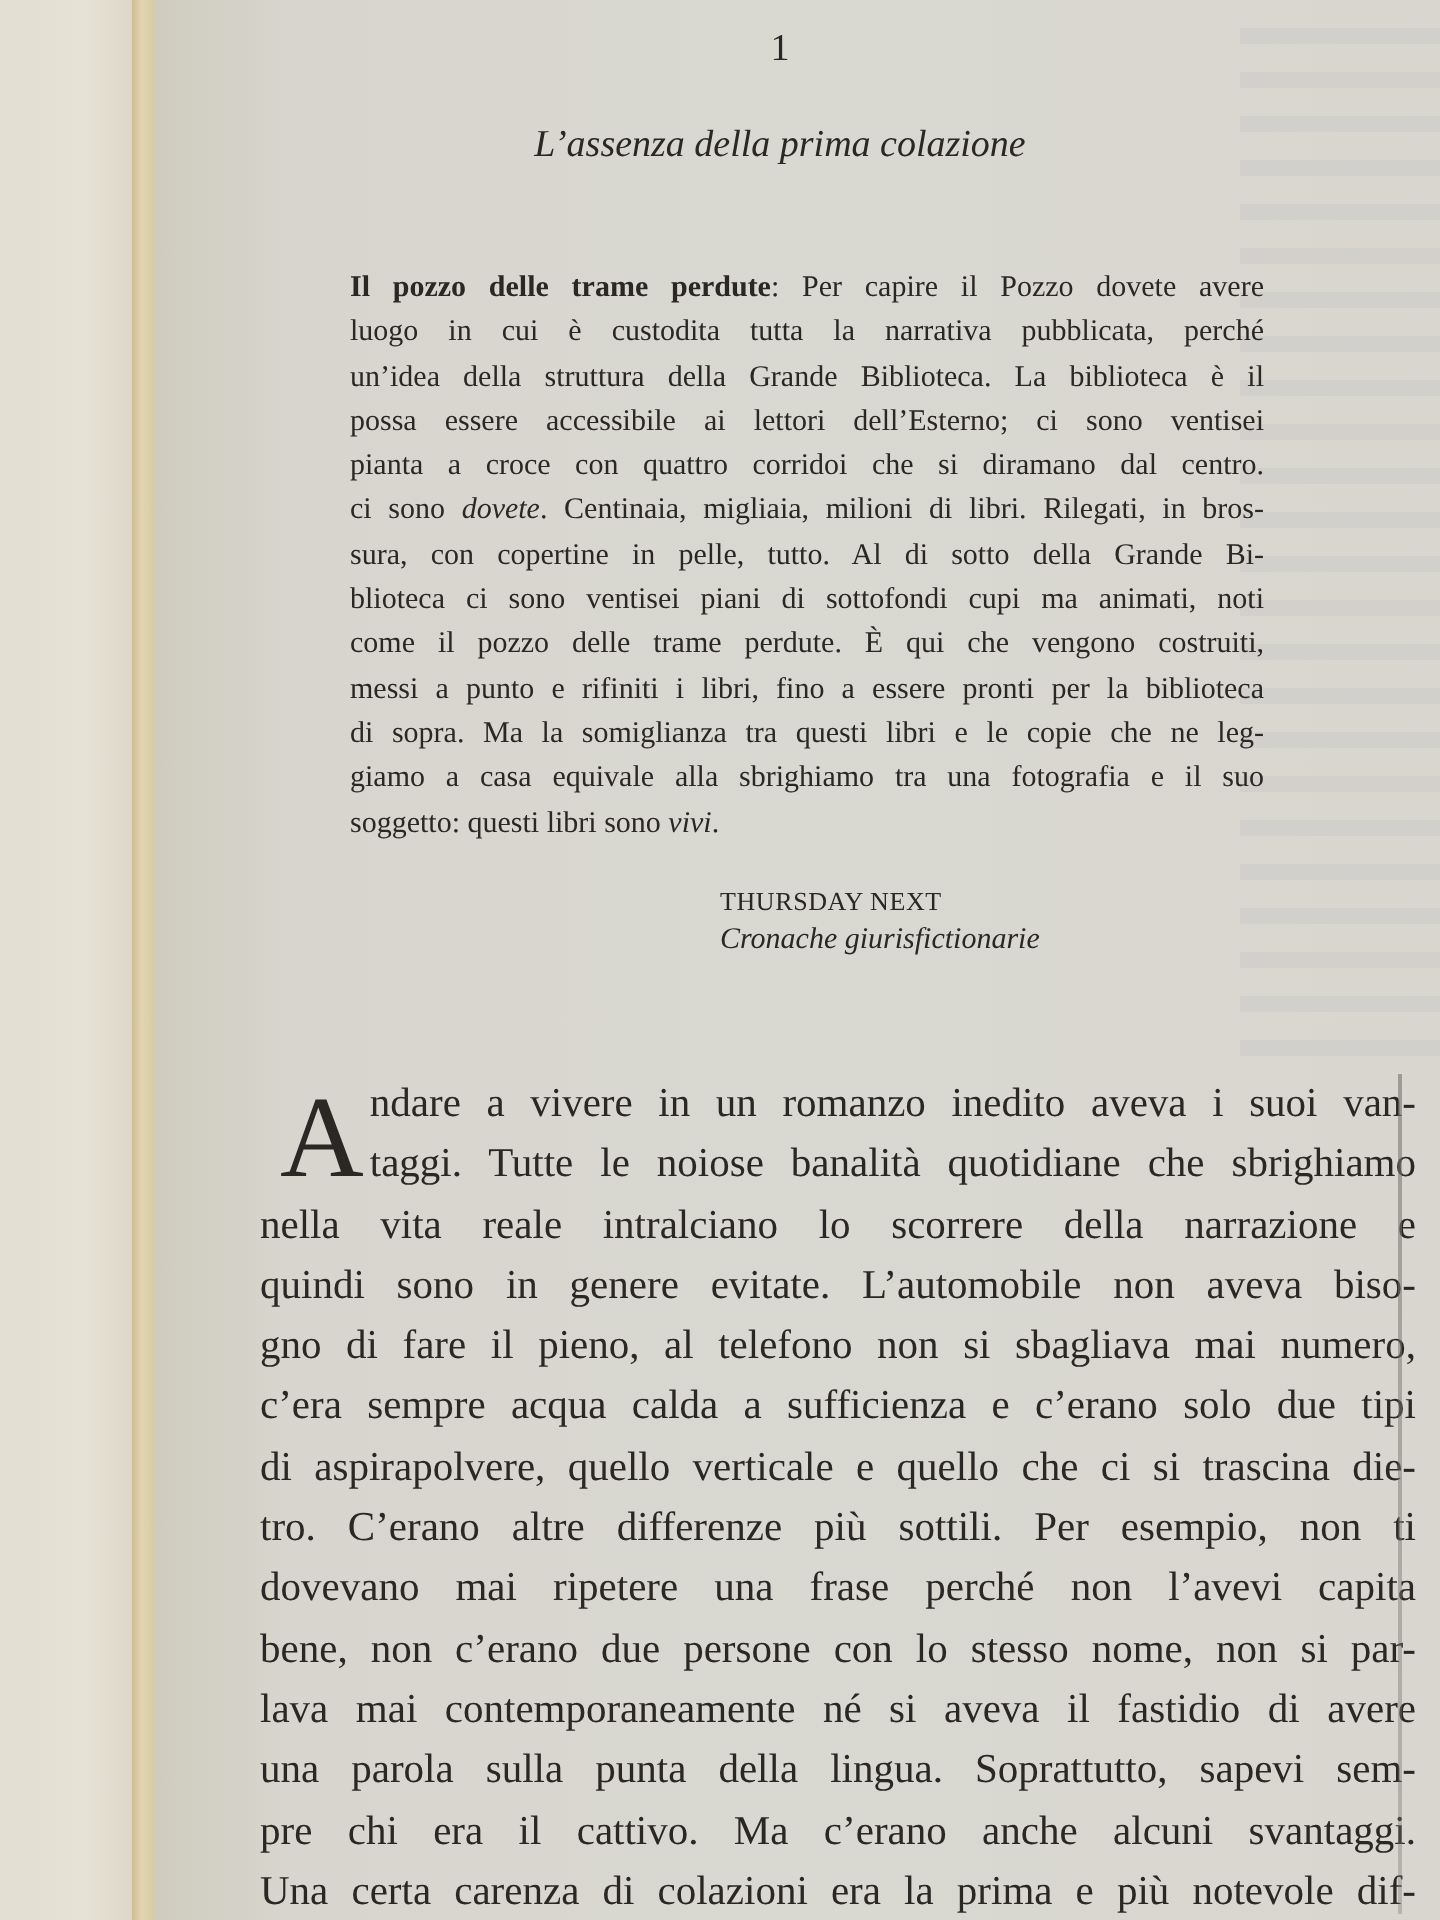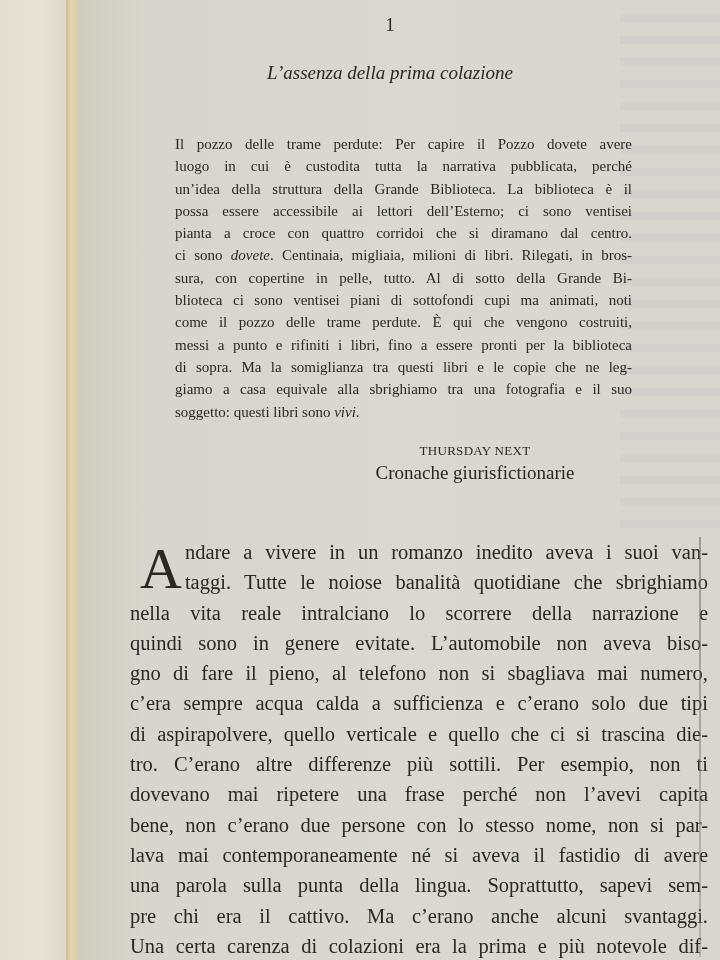--- a/index.html
+++ b/index.html
@@ -58,39 +58,40 @@
       position: absolute;
       left: 175px;
       top: 133px;
       width: 457px;
       font-size: 15px;
       line-height: 22.3px;
       text-align: justify;
       hyphens: manual;
     }
     .epigraph .lead {
-      font-weight: normal;
+      font-weight: bold;
     }
     .attrib {
       position: absolute;
-      left: 340px;
+      left: 360px;
       width: 270px;
-      text-align: center;
+      text-align: left;
       font-size: 14px;
     }
     .attrib-author {
       top: 443px;
       letter-spacing: 0.3px;
       font-variant: small-caps;
       text-transform: uppercase;
       font-size: 13px;
     }
     .attrib-source {
       top: 462px;
-      font-size: 19px;
+      font-style: italic;
+      font-size: 15px;
     }
     .body-text {
       position: absolute;
       left: 130px;
       top: 537px;
       width: 578px;
       font-size: 20.5px;
       line-height: 30.3px;
       text-align: justify;
     }

